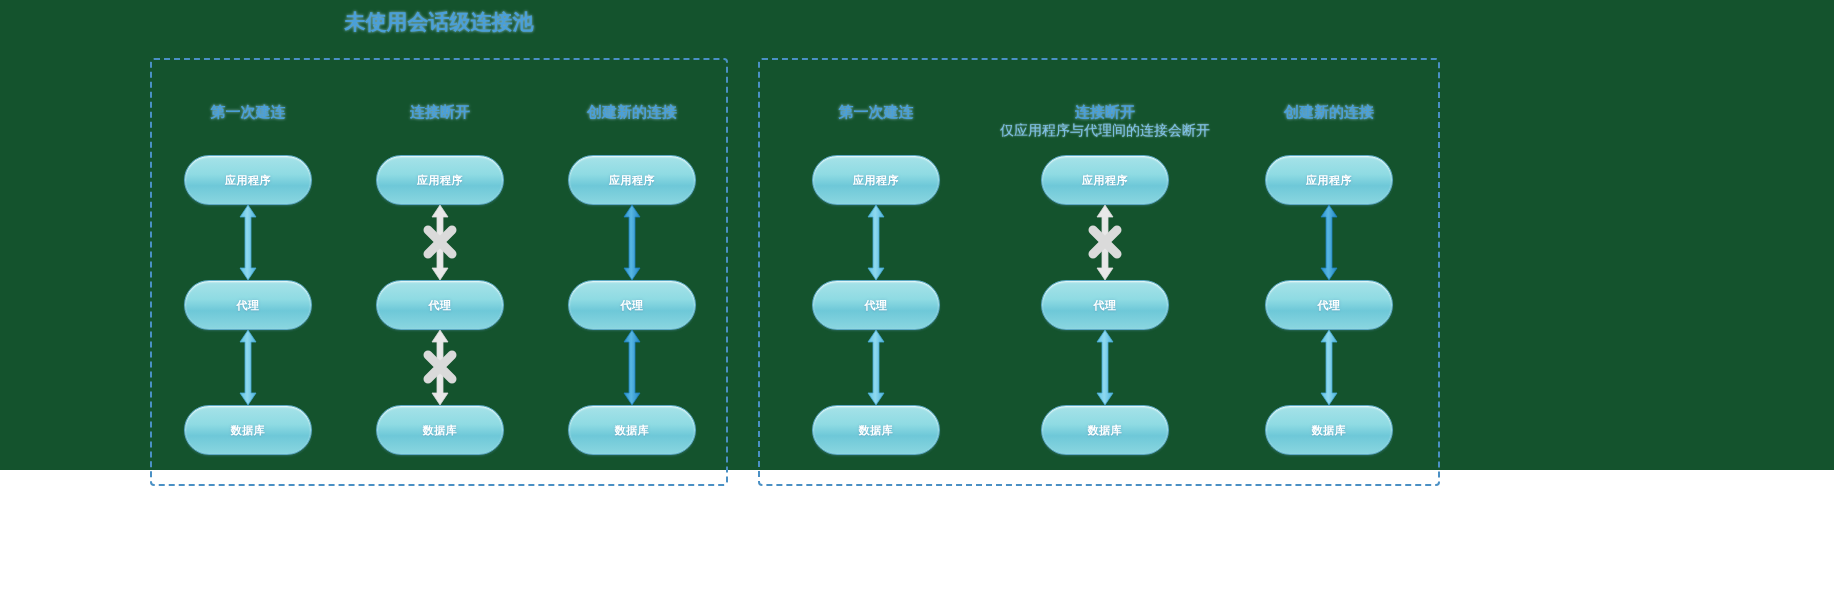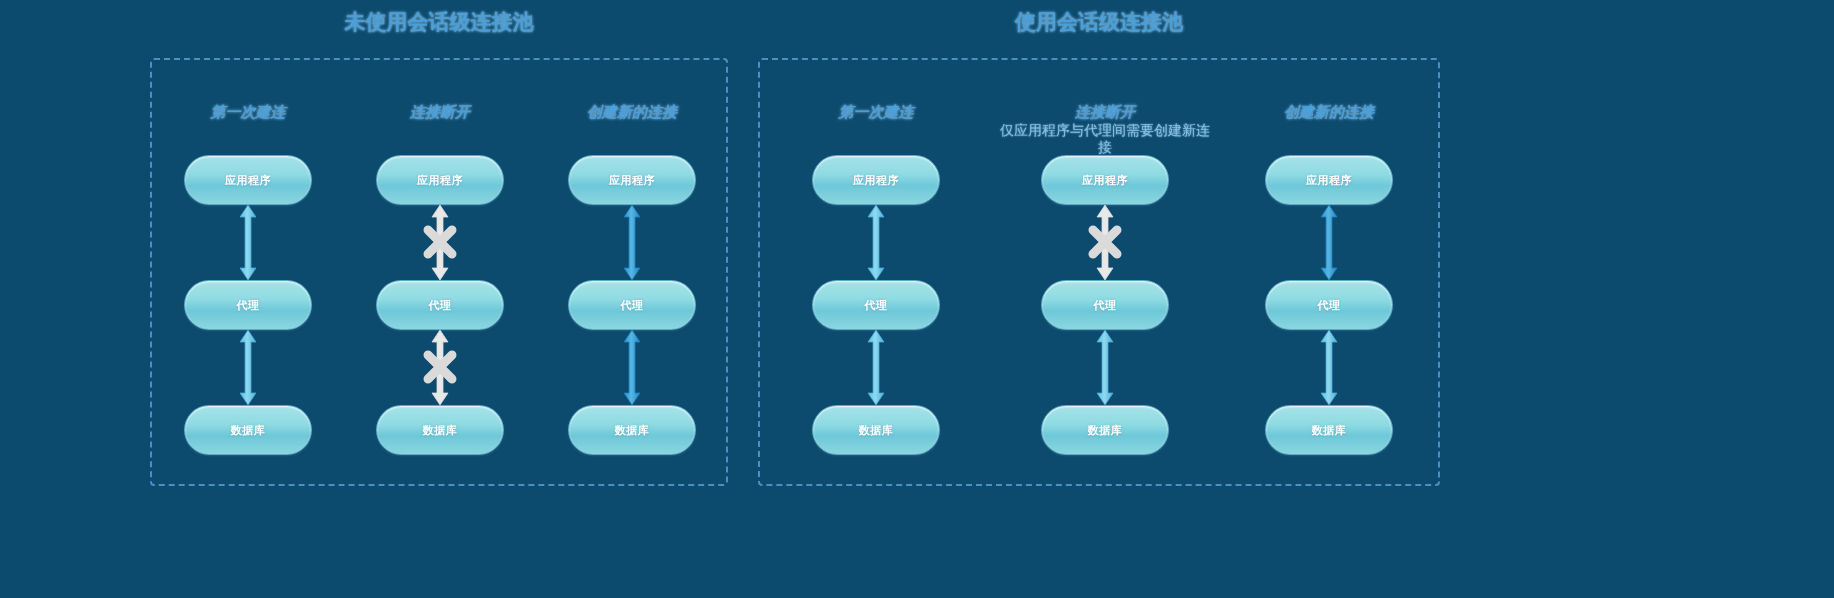--- a/index.html
+++ b/index.html
@@ -6,22 +6,22 @@
   html, body {
     margin: 0; padding: 0;
     width: 1834px; height: 598px;
     background: #ffffff;
     font-family: "Liberation Sans", "DejaVu Sans", sans-serif;
     overflow: hidden;
   }
   #root {
     position: relative;
     width: 1834px;
-    height: 598px;
-    background: #0c4a6e;
+    height: 470px;
+    background: #14532d;
   }
 
   
   .panel {
     position: absolute;
     top: 58px;
     height: 428px;
     border: 2px dashed #4a90c4;
     border-radius: 4px;
     background: transparent;
@@ -55,21 +55,20 @@
     width: 100%;
     text-align: center;
   }
   .col-title {
     font-size: 15px;
     font-weight: bold;
     color: #4a9fd8;
     text-shadow: 0 0 3px rgba(170,210,238,0.85);
     line-height: 19px;
     white-space: nowrap;
-    font-style: italic;
   }
   .col-sub {
     font-size: 14px;
     font-weight: normal;
     color: #7dc0e8;
     text-shadow: 0 0 2px rgba(190,222,242,0.8);
     line-height: 17px;
     margin-top: 1px;
     padding: 0 2px;
   }
@@ -230,21 +229,20 @@
           <polygon points="11,0 3,12 8,12 8,63 3,63 11,75 19,63 14,63 14,12 19,12" fill="url(#lg2)" stroke="#1f80bd" stroke-width="0.8"></polygon>
         </svg>
       </div>
       <div class="node db">
         <span class="node-label">数据库</span>
       </div>
     </div>
 
   </div>
 
-  <div class="panel-title right">使用会话级连接池</div>
   <div class="panel right">
 
     <div class="column" style="left:0px; width:232px;">
       <div class="col-head">
         <div class="col-title">第一次建连</div>
 
       </div>
       <div class="node app">
         <span class="node-label">应用程序</span>
       </div>
@@ -262,21 +260,21 @@
         </svg>
       </div>
       <div class="node db">
         <span class="node-label">数据库</span>
       </div>
     </div>
 
     <div class="column" style="left:232px; width:226px;">
       <div class="col-head">
         <div class="col-title">连接断开</div>
-        <div class="col-sub">仅应用程序与代理间需要创建新连接</div>
+        <div class="col-sub">仅应用程序与代理间的连接会断开</div>
       </div>
       <div class="node app">
         <span class="node-label">应用程序</span>
       </div>
       <div class="link upper">
         <svg viewBox="0 0 22 75" xmlns="http://www.w3.org/2000/svg">
           <polygon points="11,0 3,12 8,12 8,63 3,63 11,75 19,63 14,63 14,12 19,12" fill="#e8e8e8" stroke="#dcdcdc" stroke-width="0.8"></polygon>
         </svg>
       </div>
       <div class="xmark upper">

